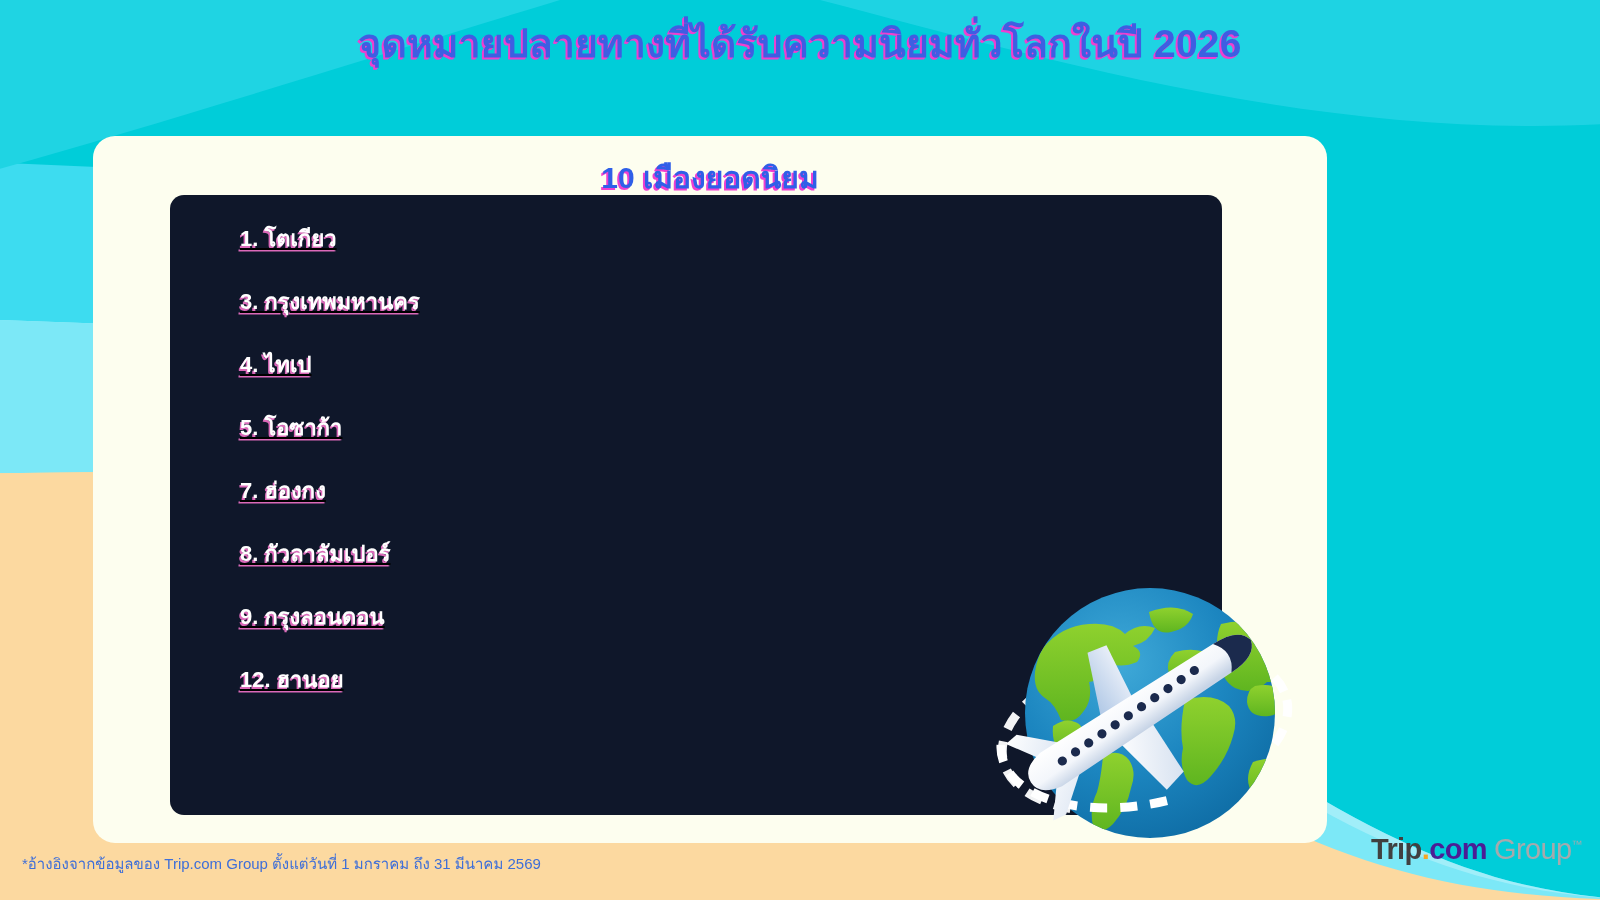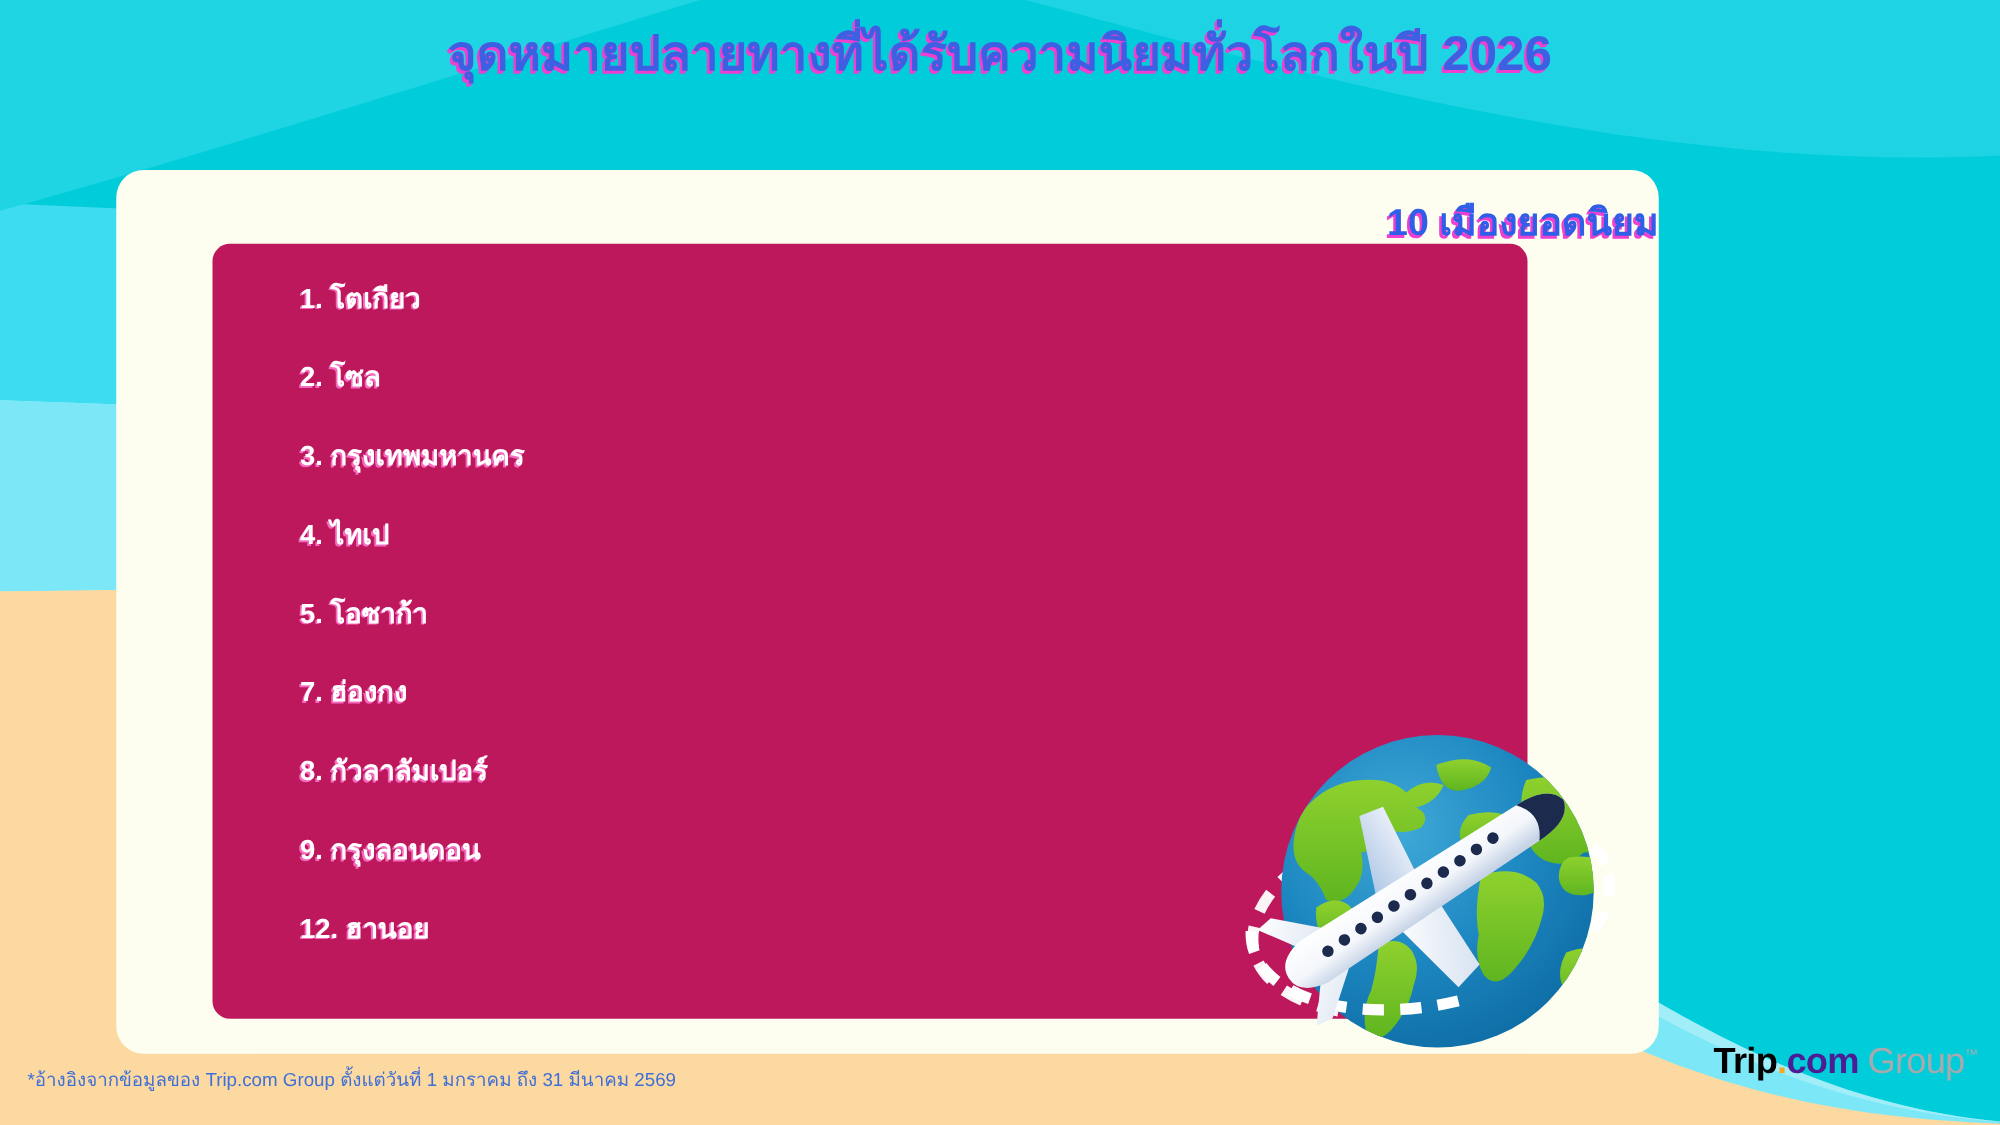--- a/index.html
+++ b/index.html
@@ -30,32 +30,33 @@
   }
 
   
   .cream-card {
     position:absolute; left:93px; top:136px;
     width:1234px; height:707px;
     background:#fdfeef; border-radius:22px; z-index:3;
   }
   .panel-heading {
     position:absolute; left:0; top:18px; width:100%;
-    text-align:right;
+    text-align:center;
     font-size:30px; font-weight:bold; color:#2f5fe8;
     text-shadow:-2px 2px 0 #ef3fd0;
     z-index:6;
   }
 
   
   .list-panel {
     position:absolute; left:170px; top:195px;
     width:1052px; height:620px;
-    background:#be185d; border-radius:14px; z-index:4;
+    background:#0f172a; border-radius:14px; z-index:4;
     padding:22px 0 0 70px;
+    text-decoration:underline;
   }
   .list-item {
     color:#ffffff; font-size:22px; font-weight:bold;
     text-shadow:-1.5px 1.5px 0 rgba(255,120,210,.85);
     height:63px; line-height:44px;
     white-space:nowrap;
   }
 
   
   .globe-wrap {
@@ -67,21 +68,21 @@
   .footnote {
     position:absolute; left:22px; top:852px;
     font-size:15px; color:#3f6fd8; font-weight:400;
     z-index:8; white-space:nowrap;
   }
   .logo {
     position:absolute; right:18px; top:833px;
     z-index:8; font-size:29px; font-weight:bold;
     letter-spacing:-0.6px; white-space:nowrap;
   }
-  .logo .lg-trip { color:#000000; }
+  .logo .lg-trip { color:#404040; }
   .logo .lg-dot  { color:#f5a623; }
   .logo .lg-com  { color:#4c1d95; }
   .logo .lg-group{ color:#a7a9ac; font-weight:normal; margin-left:7px; }
   .logo .lg-tm   { color:#a7a9ac; font-size:11px; vertical-align:super; font-weight:normal; }
 </style>
 </head>
 <body>
 
 <div id="stage">
 
@@ -109,21 +110,20 @@
   <div class="header">
     <div class="title">จุดหมายปลายทางที่ได้รับความนิยมทั่วโลกในปี 2026</div>
   </div>
 
   <div class="cream-card">
     <div class="panel-heading">10 เมืองยอดนิยม</div>
   </div>
 
   <div class="list-panel">
     <div class="list-item">1. โตเกียว</div>
-    <div class="list-item">2. โซล</div>
     <div class="list-item">3. กรุงเทพมหานคร</div>
     <div class="list-item">4. ไทเป</div>
     <div class="list-item">5. โอซาก้า</div>
     <div class="list-item">7. ฮ่องกง</div>
     <div class="list-item">8. กัวลาลัมเปอร์</div>
     <div class="list-item">9. กรุงลอนดอน</div>
     <div class="list-item">12. ฮานอย</div>
   </div>
 
   <div class="globe-wrap">

